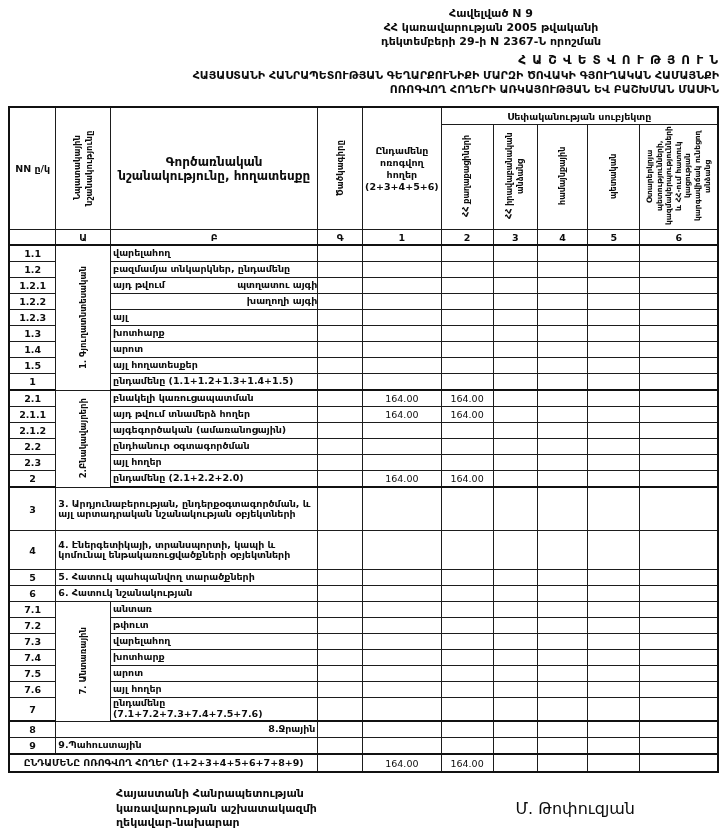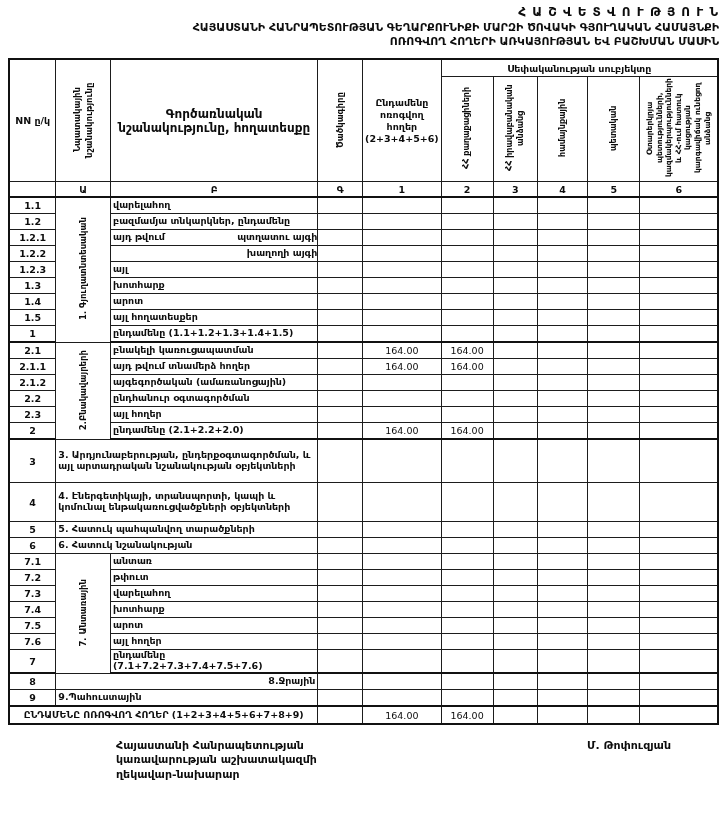--- a/index.html
+++ b/index.html
@@ -52,29 +52,34 @@
   .split-l{flex:0 0 42%;padding-left:2px;}
   .split-r{flex:1 1 auto;text-align:right;}
   td.sec{text-align:center;padding:0;}
   td.sec .vert{font-size:8.5px;}
   td.val{text-align:center;font-size:9.5px;font-weight:normal;}
   tr.sum td{border-bottom:2px solid #111;}
   tr.grand td{border-top:2px solid #111;height:16px;}
   tr.grand td.lbl{text-align:center;font-size:9.5px;}
 
   
-  .footer{display:flex;align-items:flex-start;margin:14px 0 0 0;}
+  .footer{display:flex;align-items:center;margin:14px 0 0 0;}
   .office{margin-left:116px;font-size:11px;font-weight:bold;line-height:1.3;}
-  .signature{margin-left:auto;margin-right:48px;font-size:11px;font-weight:bold;}
+  .signature{margin-left:auto;margin-right:84px;font-size:16px;font-weight:normal;}
 </style>
 </head>
 <body>
 
 <div class="page">
 
+  <div class="appendix">
+    <div>Հավելված N 9</div>
+    <div>ՀՀ կառավարության 2005 թվականի</div>
+    <div>դեկտեմբերի 29-ի N 2367-Ն որոշման</div>
+  </div>
 
   <div class="titles">
     <div class="t1">Հ Ա Շ Վ Ե Տ Վ Ո Ւ Թ Յ Ո Ւ Ն</div>
     <div class="t2">ՀԱՅԱՍՏԱՆԻ ՀԱՆՐԱՊԵՏՈՒԹՅԱՆ ԳԵՂԱՐՔՈՒՆԻՔԻ ՄԱՐԶԻ ԾՈՎԱԿԻ ԳՅՈՒՂԱԿԱՆ ՀԱՄԱՅՆՔԻ</div>
     <div class="t3">ՈՌՈԳՎՈՂ ՀՈՂԵՐԻ ԱՌԿԱՅՈՒԹՅԱՆ ԵՎ ԲԱՇԽՄԱՆ ՄԱՍԻՆ</div>
   </div>
 
   <table class="report">
     <colgroup>
       <col style="width:47px">

